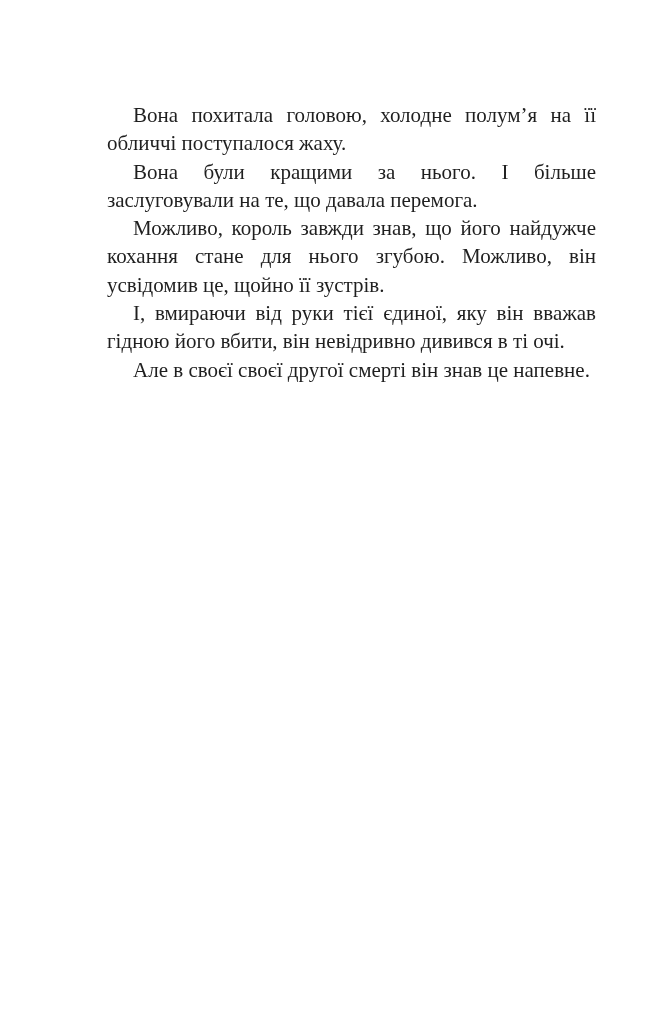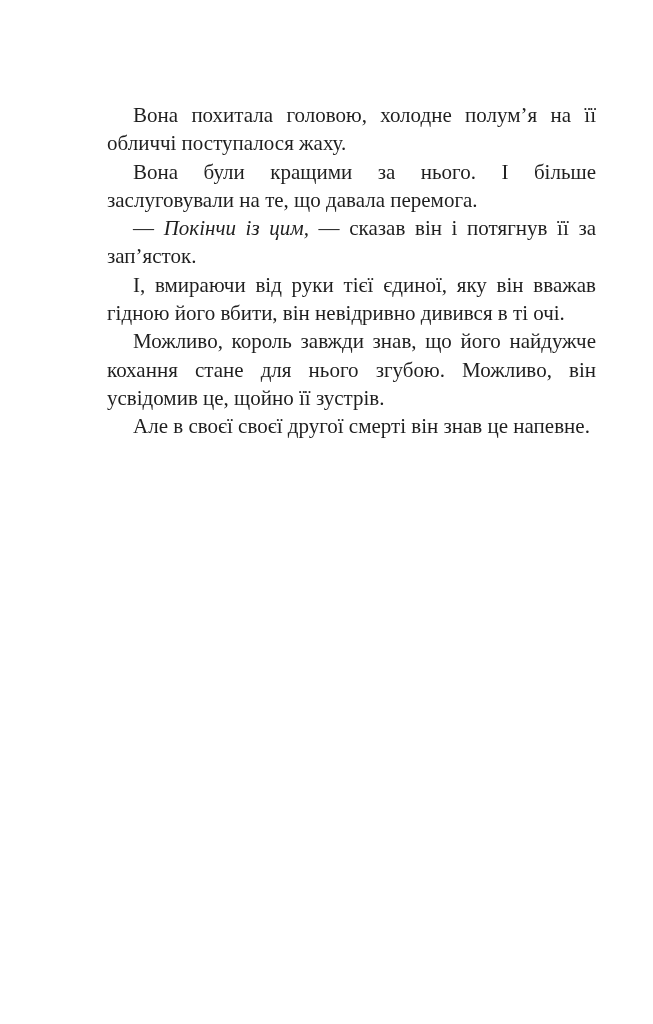--- a/index.html
+++ b/index.html
@@ -40,18 +40,17 @@
     font-style: italic;
   }
 </style>
 </head>
 <body>
 
 <div class="page">
   <div class="text-block">
       <p><span>Вона похитала головою, холодне полум’я на її обличчі поступалося жаху.</span></p>
       <p><span>Вона були кращими за нього. І більше заслуговували на те, що давала перемога.</span></p>
-      <p><span>— </span><em>Покінчи із цим,</em><span> — сказав він і потягнув її за зап’я­сток.</span></p>
+      <p><span>Можливо, король завжди знав, що його найдужче ко­хання стане для нього згубою. Можливо, він усвідомив це, щойно її зустрів.</span></p>
       <p><span>І, вмираючи від руки тієї єдиної, яку він вважав гідною його вбити, він невідривно дивився в ті очі.</span></p>
-      <p><span>Можливо, король завжди знав, що його найдужче ко­хання стане для нього згубою. Можливо, він усвідомив це, щойно її зустрів.</span></p>
       <p><span>Але в своєї своєї другої смерті він знав це напевне.</span></p>
     </div>
 </div>
 
 </body></html>

